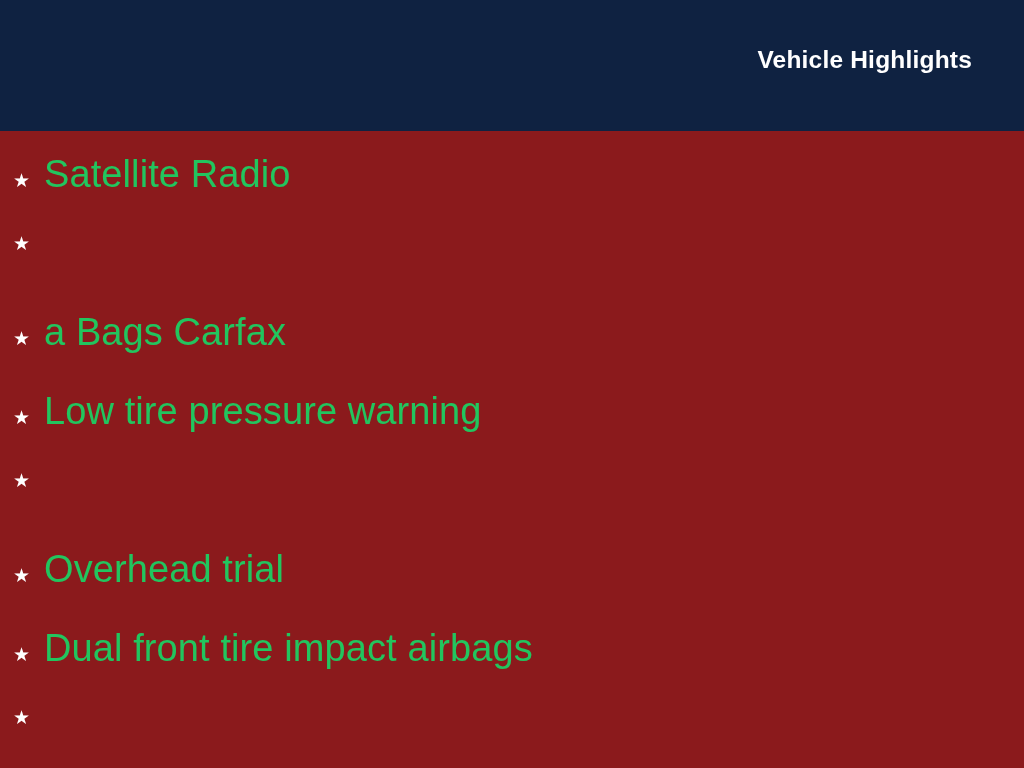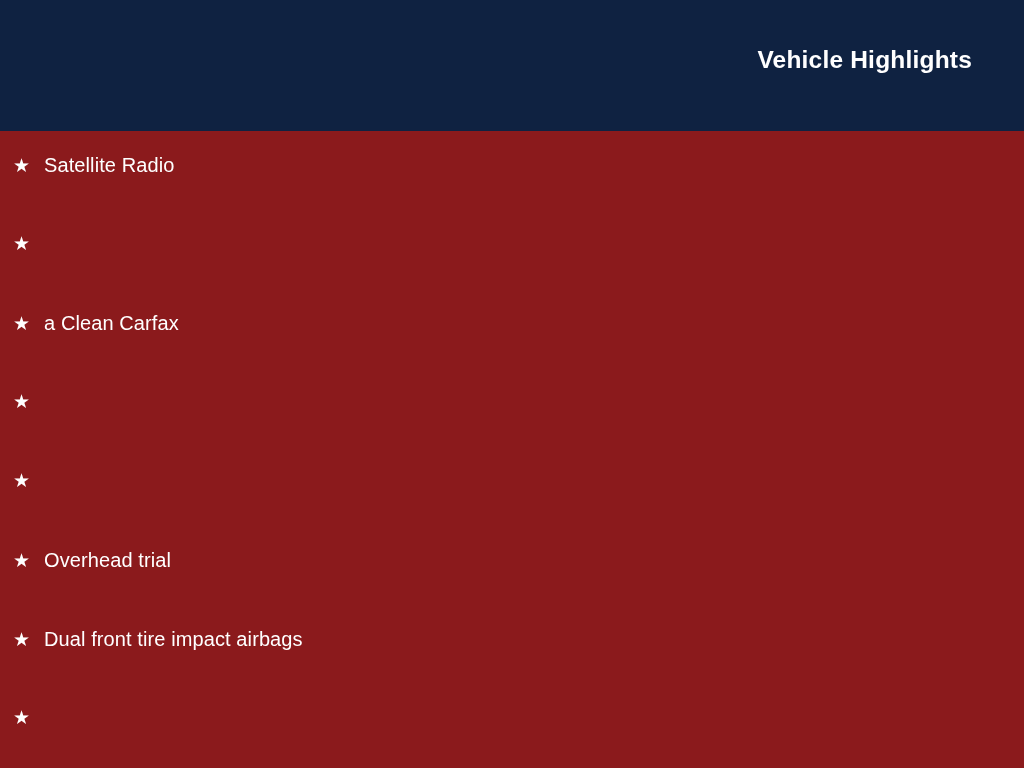--- a/index.html
+++ b/index.html
@@ -62,22 +62,22 @@
   }
   .bullet-star {
     color: #ffffff;
     font-size: 19px;
     line-height: 1;
     width: 31px;
     flex: 0 0 31px;
     text-align: left;
   }
   .item-text {
-    color: #ffffff;
-    font-size: 20px;
+    color: #22c55e;
+    font-size: 38px;
     line-height: 1;
     font-weight: normal;
     letter-spacing: 0.1px;
     white-space: nowrap;
   }
 </style>
 </head>
 <body>
 
 <div class="slide">
@@ -93,25 +93,26 @@
         <span class="bullet-star">★</span>
         <span class="item-text">Satellite Radio</span>
       </li>
 
       <li class="highlight-item">
         <span class="bullet-star">★</span>
       </li>
 
       <li class="highlight-item">
         <span class="bullet-star">★</span>
-        <span class="item-text">a Clean Carfax</span>
+        <span class="item-text">a Bags Carfax</span>
       </li>
 
       <li class="highlight-item">
         <span class="bullet-star">★</span>
+        <span class="item-text">Low tire pressure warning</span>
       </li>
 
       <li class="highlight-item">
         <span class="bullet-star">★</span>
       </li>
 
       <li class="highlight-item">
         <span class="bullet-star">★</span>
         <span class="item-text">Overhead trial</span>
       </li>

